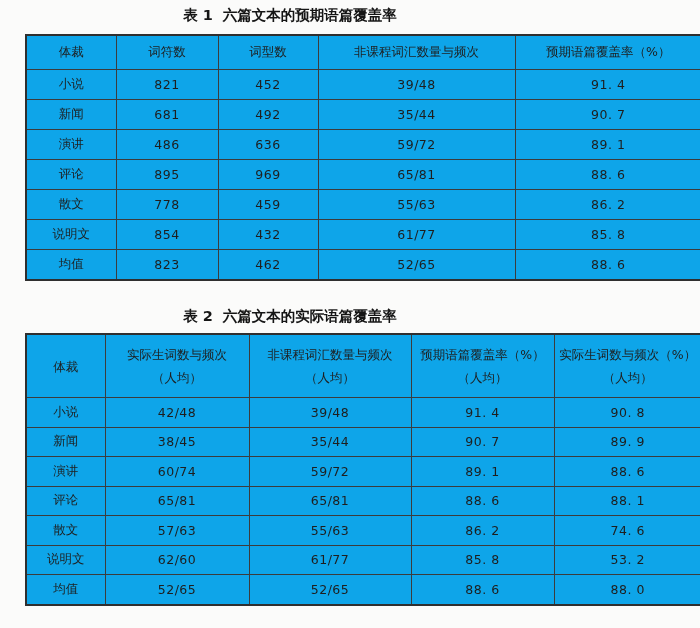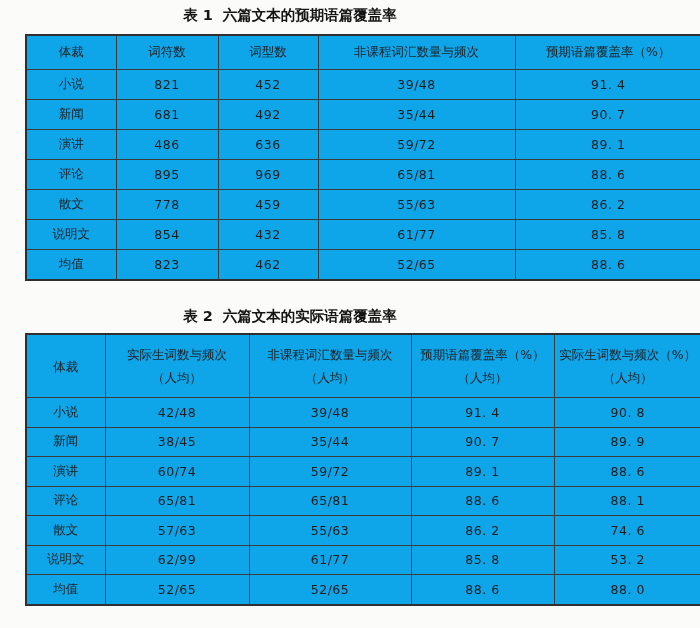--- a/index.html
+++ b/index.html
@@ -197,21 +197,21 @@
       </tr>
       <tr>
         <td>散文</td>
         <td class="num">57/63</td>
         <td class="num">55/63</td>
         <td class="num">86. 2</td>
         <td class="num">74. 6</td>
       </tr>
       <tr>
         <td>说明文</td>
-        <td class="num">62/99</td>
+        <td class="num">62/60</td>
         <td class="num">61/77</td>
         <td class="num">85. 8</td>
         <td class="num">53. 2</td>
       </tr>
       <tr>
         <td>均值</td>
         <td class="num">52/65</td>
         <td class="num">52/65</td>
         <td class="num">88. 6</td>
         <td class="num">88. 0</td>

